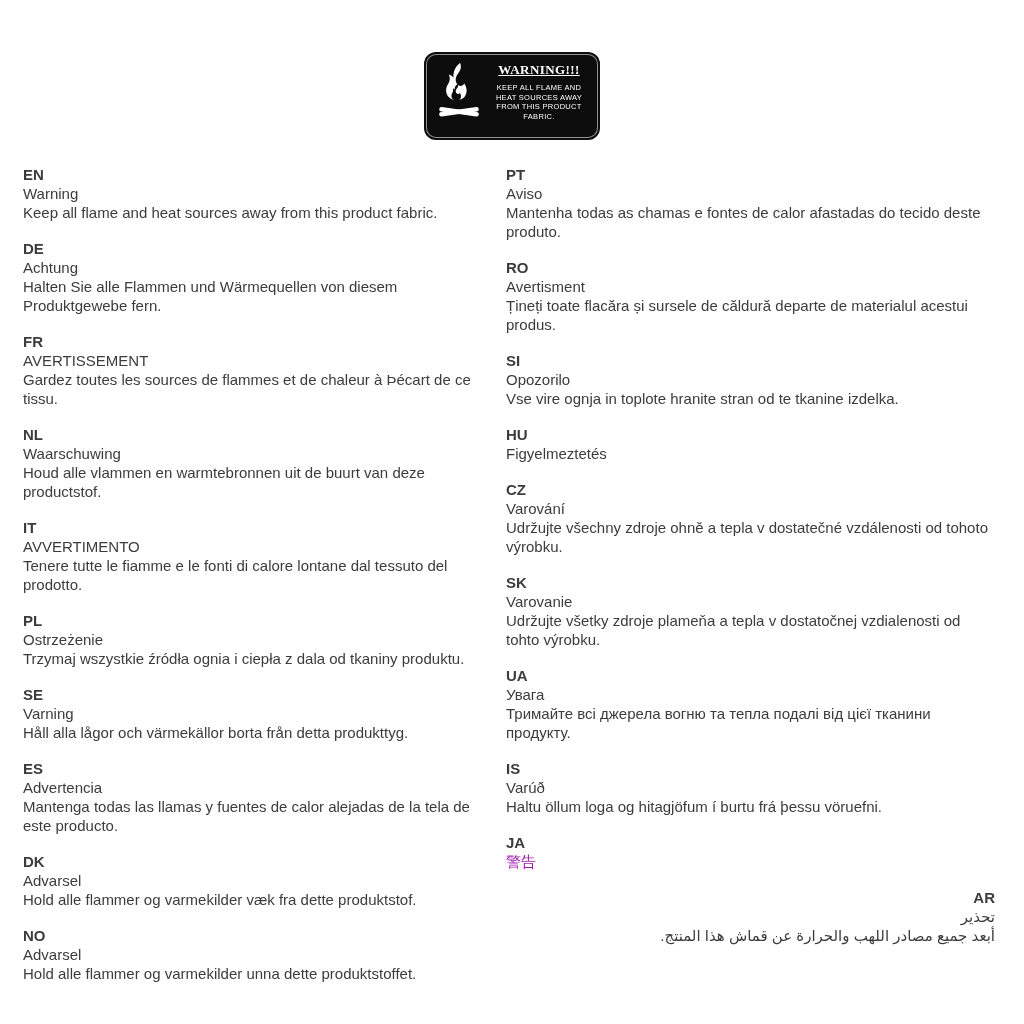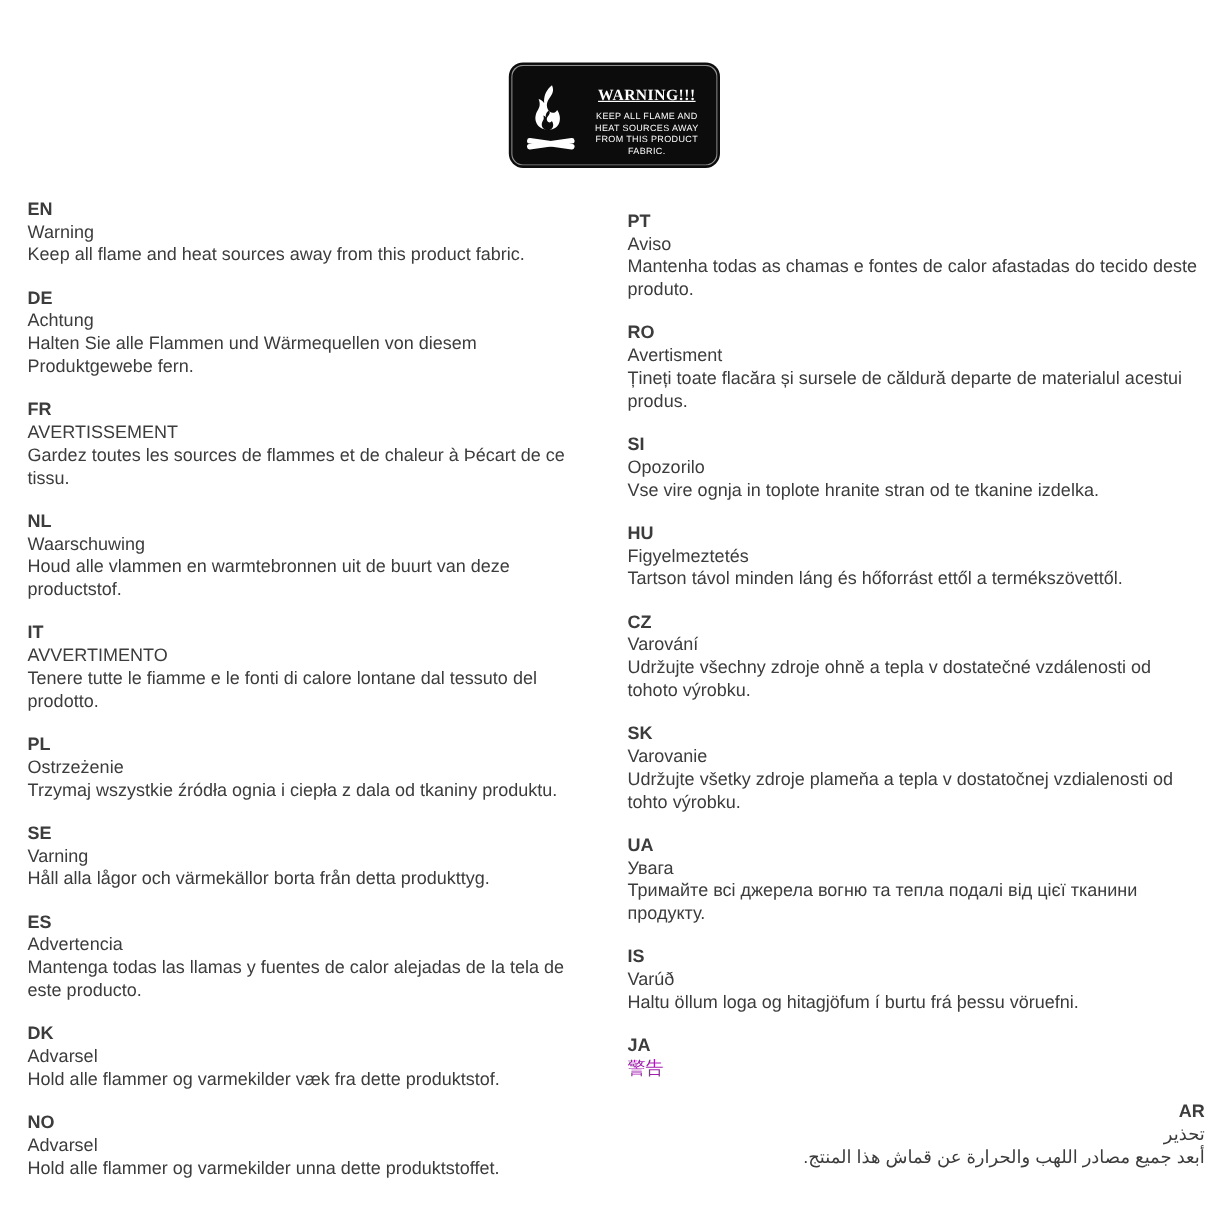--- a/index.html
+++ b/index.html
@@ -10,39 +10,39 @@
     -webkit-font-smoothing:antialiased;
   }
   .page{position:relative;width:1024px;height:1024px;overflow:hidden;background:#ffffff;}
 
   
   .badge{
     position:absolute;left:50%;top:54px;transform:translateX(-50%);
     width:172px;height:84px;box-sizing:border-box;
     background:#0c0c0c;border-radius:10px;
     box-shadow:inset 0 0 0 1px rgba(255,255,255,0.55), 0 0 0 2px #0c0c0c;
-    display:flex;align-items:flex-end;gap:6px;
+    display:flex;align-items:flex-start;gap:6px;
     padding:8px 8px 8px 10px;
   }
   .badge-icon{flex:0 0 46px;display:flex;align-items:center;justify-content:center;}
   .badge-text{flex:1;display:flex;flex-direction:column;align-items:center;color:#ffffff;}
   .badge-title{
     font-family:"Liberation Serif","DejaVu Serif",serif;
     font-weight:bold;font-size:13px;letter-spacing:0.4px;
     text-decoration:underline;margin-bottom:5px;white-space:nowrap;
   }
   .badge-lines{
     font-size:7.5px;font-weight:normal;letter-spacing:0.3px;
     line-height:9.5px;text-align:center;white-space:nowrap;
   }
 
   
   .cols{
     position:absolute;top:165px;left:23px;right:20px;
-    display:flex;gap:32px;align-items:center;
+    display:flex;gap:15px;align-items:flex-start;
   }
   .col{flex:1;min-width:0;}
   .col.left{max-width:468px;}
   .col.right{max-width:489px;}
   .entry{margin-bottom:17px;font-size:15px;line-height:19px;}
   .entry .code{font-weight:bold;}
   .entry.rtl{direction:rtl;text-align:right;}
   .entry.ja .title{color:#a21caf;}
 </style>
 </head>
@@ -139,21 +139,20 @@
           <div class="body">Țineți toate flacăra și sursele de căldură departe de materialul acestui produs.</div>
         </div>
         <div class="entry">
           <div class="code">SI</div>
           <div class="title">Opozorilo</div>
           <div class="body">Vse vire ognja in toplote hranite stran od te tkanine izdelka.</div>
         </div>
         <div class="entry">
           <div class="code">HU</div>
           <div class="title">Figyelmeztetés</div>
-          <div class="body">Tartson távol minden láng és hőforrást ettől a termékszövettől.</div>
         </div>
         <div class="entry">
           <div class="code">CZ</div>
           <div class="title">Varování</div>
           <div class="body">Udržujte všechny zdroje ohně a tepla v dostatečné vzdálenosti od tohoto výrobku.</div>
         </div>
         <div class="entry">
           <div class="code">SK</div>
           <div class="title">Varovanie</div>
           <div class="body">Udržujte všetky zdroje plameňa a tepla v dostatočnej vzdialenosti od tohto výrobku.</div>

